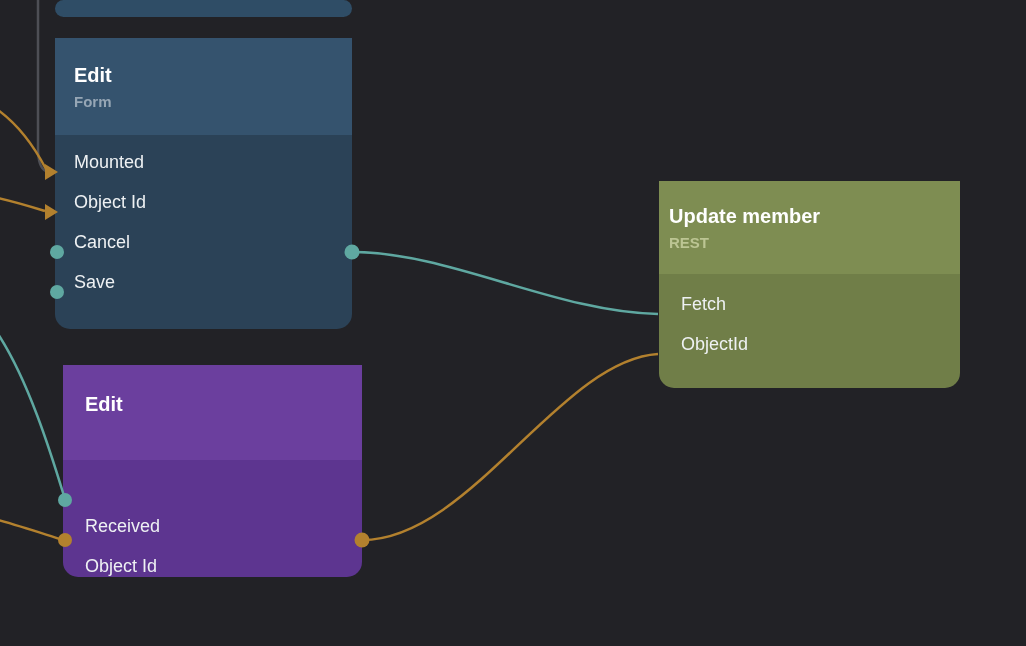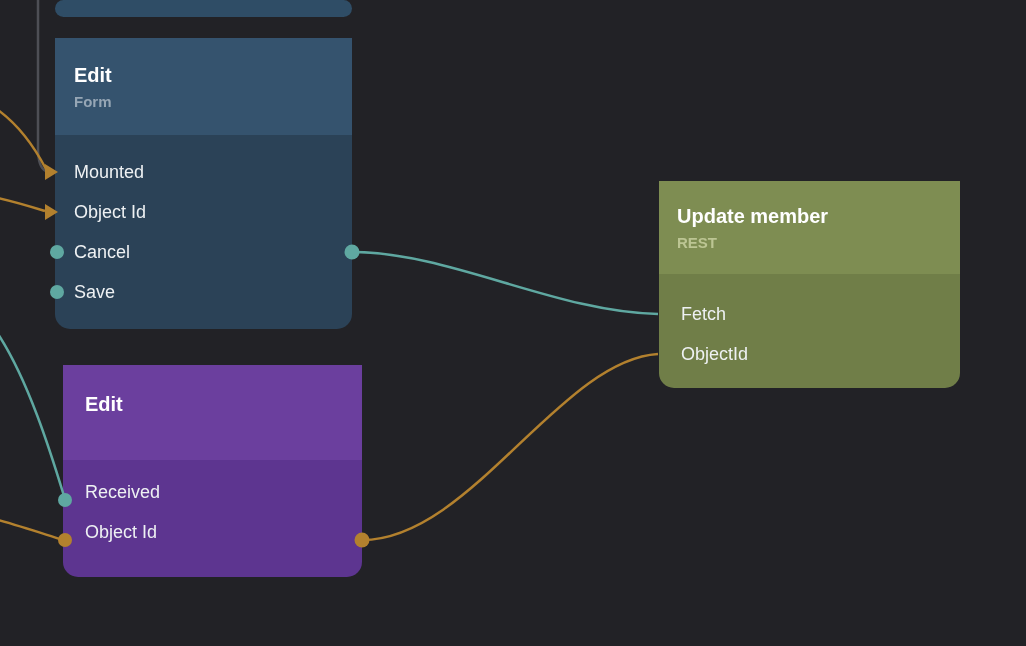--- a/index.html
+++ b/index.html
@@ -4,42 +4,42 @@
 <style>
   html,body{margin:0;padding:0;background:#222226;}
   body{width:1026px;height:646px;overflow:hidden;font-family:"Liberation Sans",sans-serif;}
   .canvas{position:relative;width:1026px;height:646px;background:#222226;}
 
   .node{position:absolute;z-index:1;border-radius:15px;}
   .node-header{box-sizing:border-box;}
   .node-title{font-size:20px;font-weight:600;color:#ffffff;line-height:27px;}
   .node-subtitle{font-size:15px;font-weight:700;line-height:26px;}
   .node-body{box-sizing:border-box;}
-  .port-row{height:40px;display:flex;align-items:center;padding-left:19px;}
+  .port-row{height:40px;display:flex;align-items:flex-start;padding-left:19px;}
   .port-label{font-size:18px;color:#eef1f3;}
 
   
   .node-partial{left:55px;top:0;width:297px;height:17px;background:#2f4d66;}
 
   
   .node-form{left:55px;top:38px;width:297px;height:291px;background:#2b4257;}
   .node-form .node-header{height:97px;background:#35536e;padding:24px 20px 0 19px;}
   .node-form .node-subtitle{color:#96a6b5;}
   .node-form .node-body{padding-top:17px;}
 
   
   .node-event{left:63px;top:365px;width:299px;height:212px;background:#5d3590;}
   .node-event .node-header{height:95px;background:#6b3f9e;padding:26px 20px 0 22px;}
   .node-event .node-subtitle{color:#b3a1d6;}
-  .node-event .node-body{padding-top:12px;}
+  .node-event .node-body{padding-top:20px;margin-top:36px;}
   .node-event .port-row{padding-left:22px;}
 
   
   .node-rest{left:659px;top:181px;width:301px;height:207px;background:#707e48;}
-  .node-rest .node-header{height:93px;background:#7e8d52;padding:22px 20px 0 18px;}
+  .node-rest .node-header{height:93px;background:#7e8d52;padding:22px 20px 0 10px;}
   .node-rest .node-subtitle{color:#bcc593;}
   .node-rest .node-body{padding-top:20px;}
   .node-rest .port-row{padding-left:22px;}
 
   .wires{position:absolute;left:0;top:0;width:1026px;height:646px;z-index:2;pointer-events:none;}
   .wires path{fill:none;stroke-width:2.5;}
 </style>
 </head>
 <body>
 

